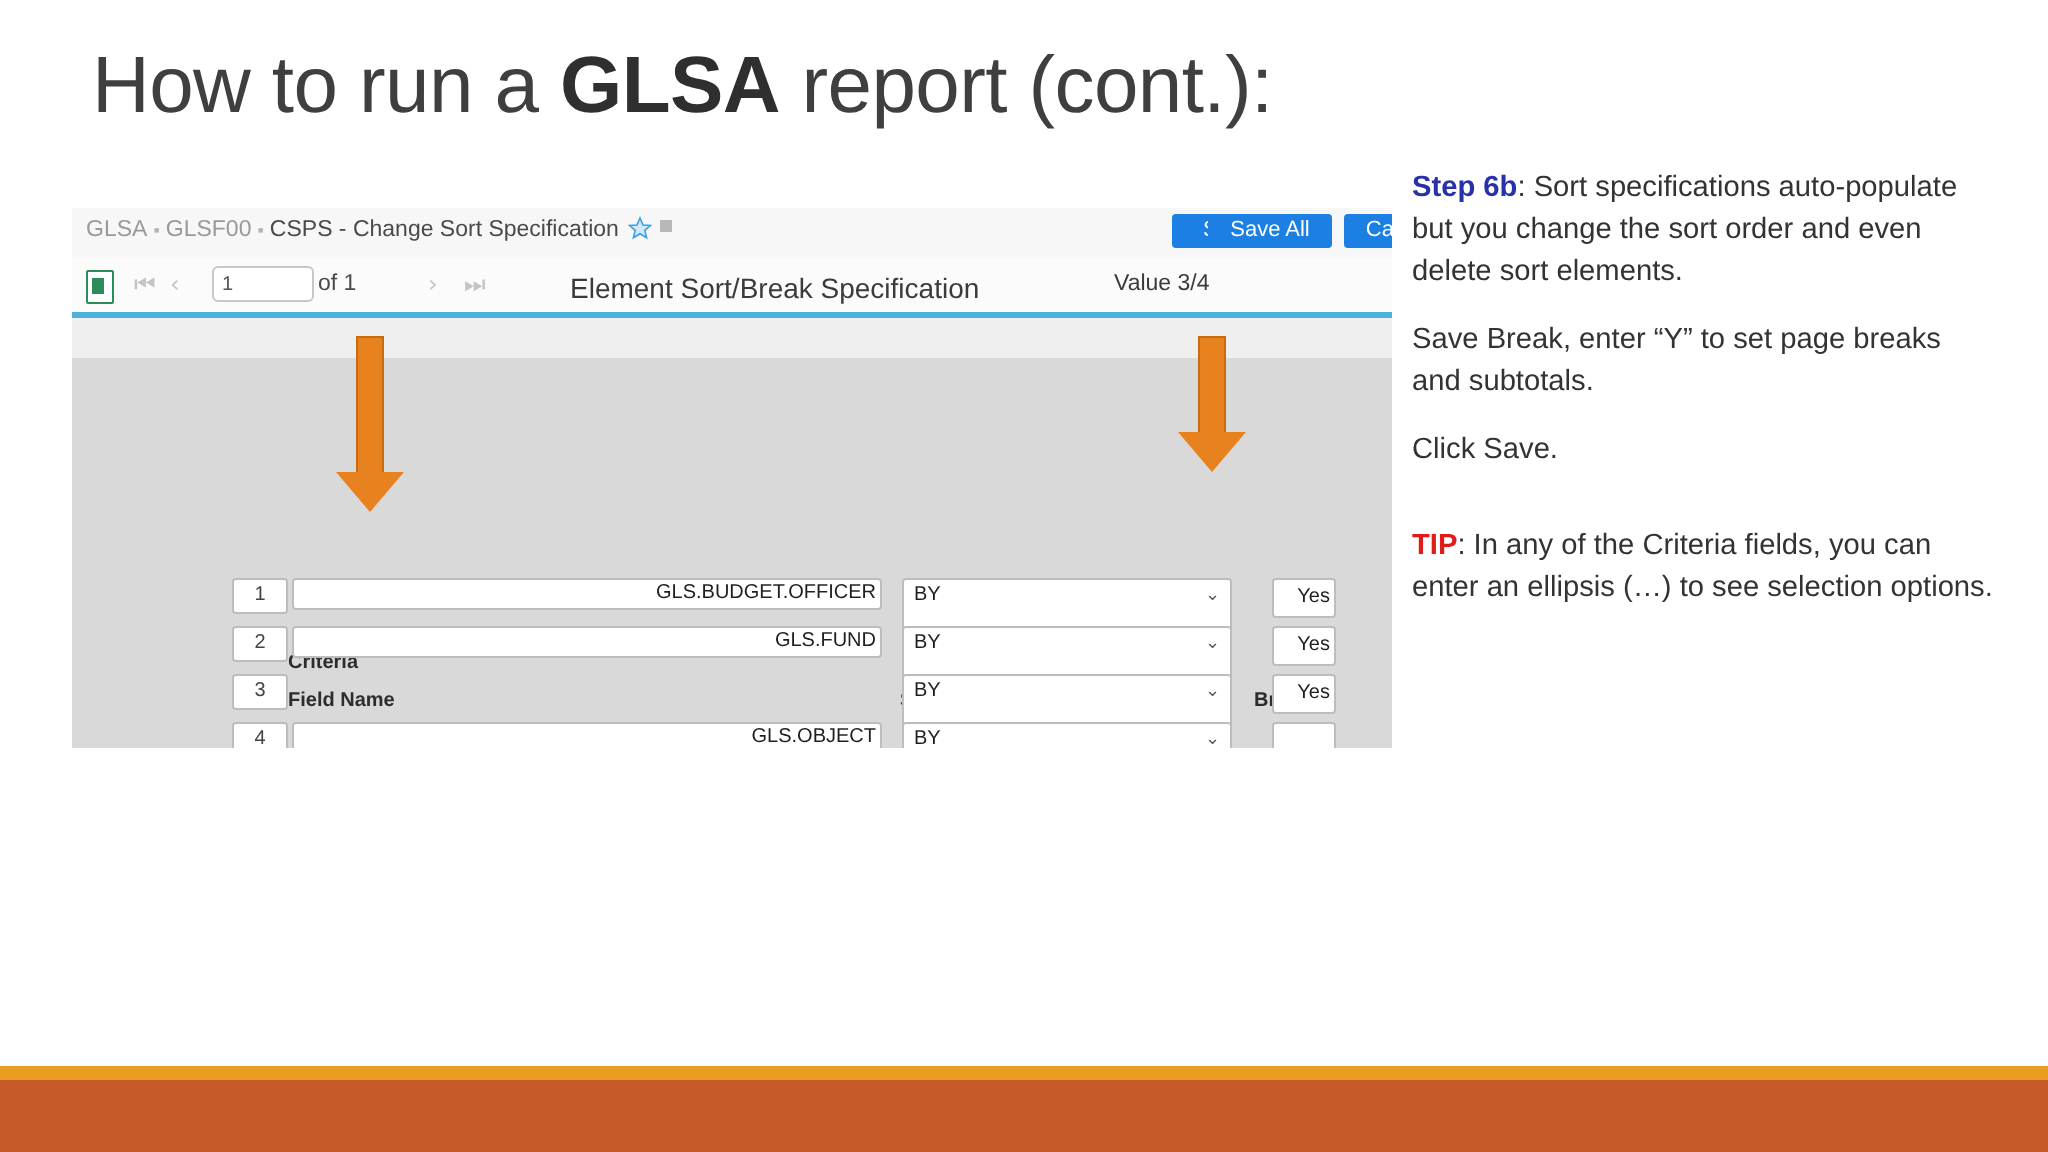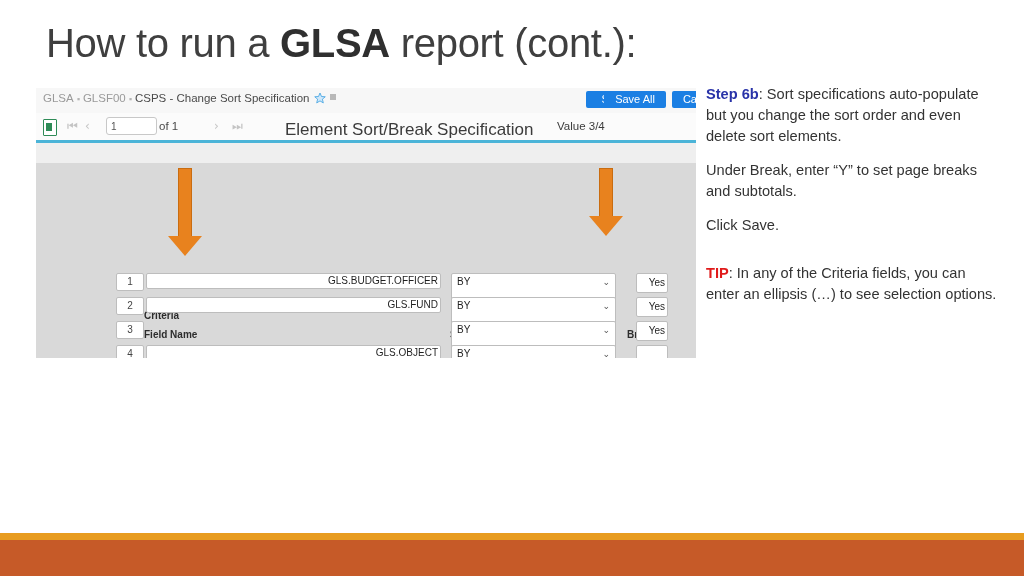--- a/index.html
+++ b/index.html
@@ -28,21 +28,21 @@
     letter-spacing: -0.3px;
   }
   #slide-title .strong {
     font-weight: bold;
     color: #2f2f2f;
   }
 
   
   #app-shot {
     position: absolute;
-    left: 36px; top: 88px;
+    left: 36px; top: 104px;
     width: 660px; height: 270px;
     background: #7dd3fc;
     overflow: hidden;
     font-size: 11px;
   }
   #app-topbar {
     position: absolute; left: 0; top: 0;
     width: 660px; height: 25px;
     background: #f7f7f7;
     border-bottom: 1px solid #e4e4e4;
@@ -128,21 +128,21 @@
     color: #555;
     padding: 1px 0 1px 4px;
     font-family: "Liberation Sans", sans-serif;
   }
   #page-of {
     position: absolute; left: 123px; top: 7px;
     font-size: 11.5px; color: #4a4a4a;
   }
   #nav-center-label {
     position: absolute; left: 249px; top: 7px;
-    font-size: 17px; color: #3b3b3b;
+    font-size: 14px; color: #3b3b3b;
   }
   #nav-value-label {
     position: absolute; left: 521px; top: 7px;
     font-size: 11.5px; color: #3b3b3b;
   }
 
   #app-subband {
     position: absolute; left: 0; top: 55px;
     width: 660px; height: 20px;
     background: #efefef;
@@ -353,21 +353,21 @@
     <div class="shaft"></div>
     <div class="head"></div>
   </div>
   <div class="arrow" id="arrow-break">
     <div class="shaft"></div>
     <div class="head"></div>
   </div>
 
   <div id="notes">
     <p><span class="step-label">Step 6b</span><span>: Sort specifications auto-populate but you change the sort order and even delete sort elements.</span></p>
-    <p>Under Break, enter “Y” to set page breaks and subtotals.</p>
+    <p>Save Break, enter “Y” to set page breaks and subtotals.</p>
     <p>Click Save.</p>
     <div class="spacer"></div>
     <p><span class="tip-label">TIP</span><span>: In any of the Criteria fields, you can enter an ellipsis (…) to see selection options.</span></p>
   </div>
 
   <div id="bar-gold"></div>
   <div id="bar-orange"></div>
 
 </div>
 

